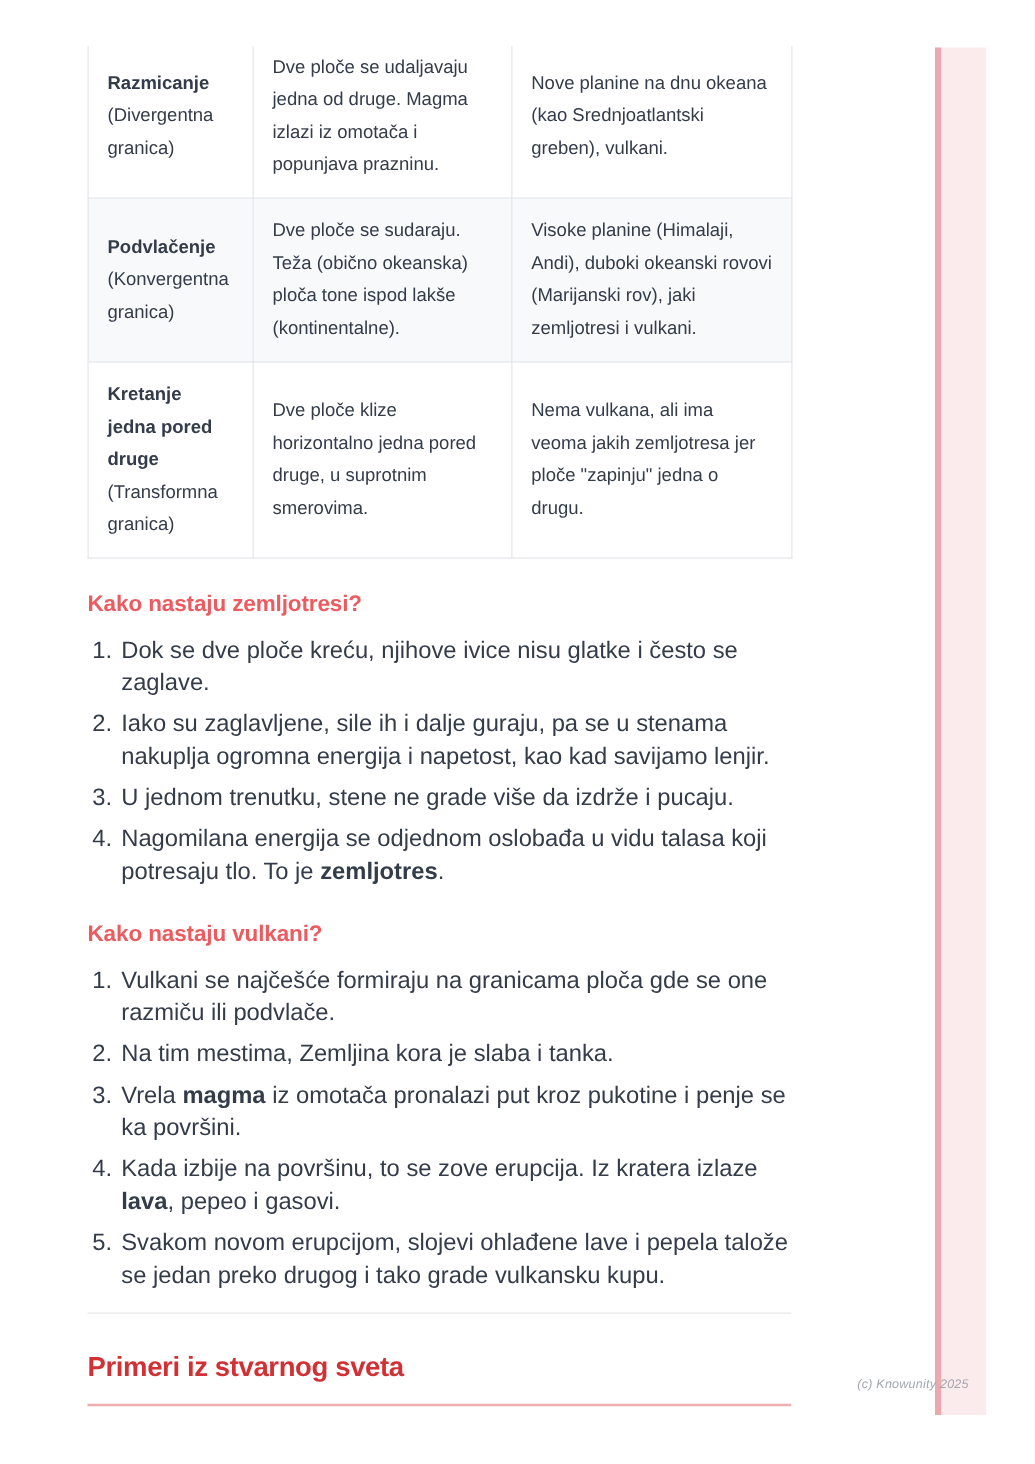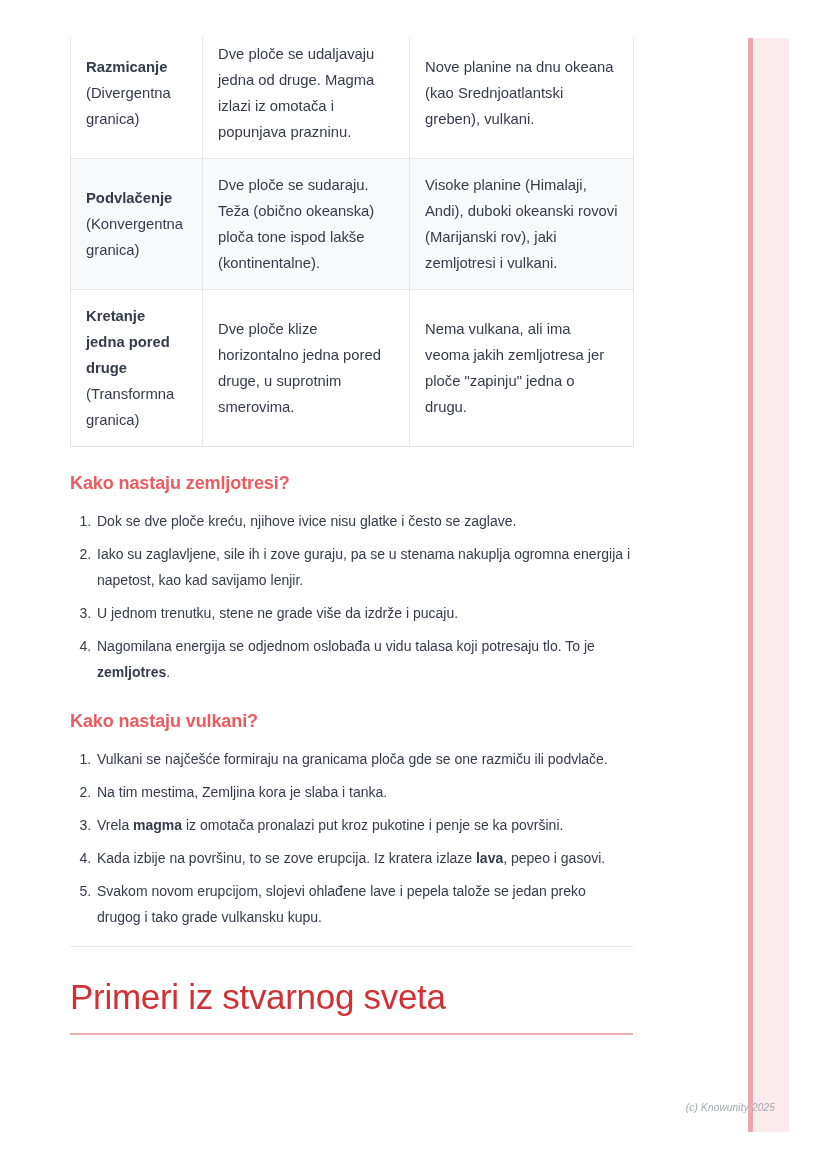--- a/index.html
+++ b/index.html
@@ -34,24 +34,24 @@
     vertical-align:middle;color:var(--text-dark);
   }
   tr:first-child td{border-top:none;padding-top:4px;}
   tr:nth-child(2){background:var(--row-alt-bg);margin-left:21px;}
   .b{font-weight:bold;}
   h3{
     color:var(--accent-salmon);font-size:18px;font-weight:700;
     margin:26px 0 14px 0;letter-spacing:-0.1px;
   }
   ol{margin:0;padding:0 0 0 25px;}
-  li{font-size:14px;line-height:26px;margin:0 0 7px 0;padding-left:2px;}
+  li{font-size:19px;line-height:26px;margin:0 0 7px 0;padding-left:2px;}
   .divider{border:none;border-top:1px solid var(--divider-gray);margin:16px 0 0 0;}
   h1{
-    color:var(--accent-red);font-size:35px;font-weight:400;
+    color:var(--accent-red);font-size:22px;font-weight:700;
     margin:30px 0 16px 0;letter-spacing:-0.3px;
   }
   .red-underline{border:none;border-top:2px solid var(--underline-pink);margin:11px 0 0 0;}
   .footer{
     position:absolute;top:1102px;right:53px;z-index:3;
     font-size:10px;color:var(--footer-gray);letter-spacing:0.2px;font-style:italic;
   }
 </style>
 </head>
 <body>
@@ -81,21 +81,21 @@
           <td><span>Dve ploče klize horizontalno jedna pored druge, u suprotnim smerovima.</span></td>
           <td><span>Nema vulkana, ali ima veoma jakih zemljotresa jer ploče "zapinju" jedna o drugu.</span></td>
         </tr>
       </tbody>
   </table>
 
   <div>
       <h3>Kako nastaju zemljotresi?</h3>
       <ol>
         <li><span>Dok se dve ploče kreću, njihove ivice nisu glatke i često se zaglave.</span></li>
-        <li><span>Iako su zaglavljene, sile ih i zove guraju, pa se u stenama nakuplja ogromna energija i napetost, kao kad savijamo lenjir.</span></li>
+        <li><span>Iako su zaglavljene, sile ih i dalje guraju, pa se u stenama nakuplja ogromna energija i napetost, kao kad savijamo lenjir.</span></li>
         <li><span>U jednom trenutku, stene ne grade više da izdrže i pucaju.</span></li>
         <li><span>Nagomilana energija se odjednom oslobađa u vidu talasa koji potresaju tlo. To je </span><span class="b">zemljotres</span><span>.</span></li>
       </ol>
       <h3>Kako nastaju vulkani?</h3>
       <ol>
         <li><span>Vulkani se najčešće formiraju na granicama ploča gde se one razmiču ili podvlače.</span></li>
         <li><span>Na tim mestima, Zemljina kora je slaba i tanka.</span></li>
         <li><span>Vrela </span><span class="b">magma</span><span> iz omotača pronalazi put kroz pukotine i penje se ka površini.</span></li>
         <li><span>Kada izbije na površinu, to se zove erupcija. Iz kratera izlaze </span><span class="b">lava</span><span>, pepeo i gasovi.</span></li>
         <li><span>Svakom novom erupcijom, slojevi ohlađene lave i pepela talože se jedan preko drugog i tako grade vulkansku kupu.</span></li>

